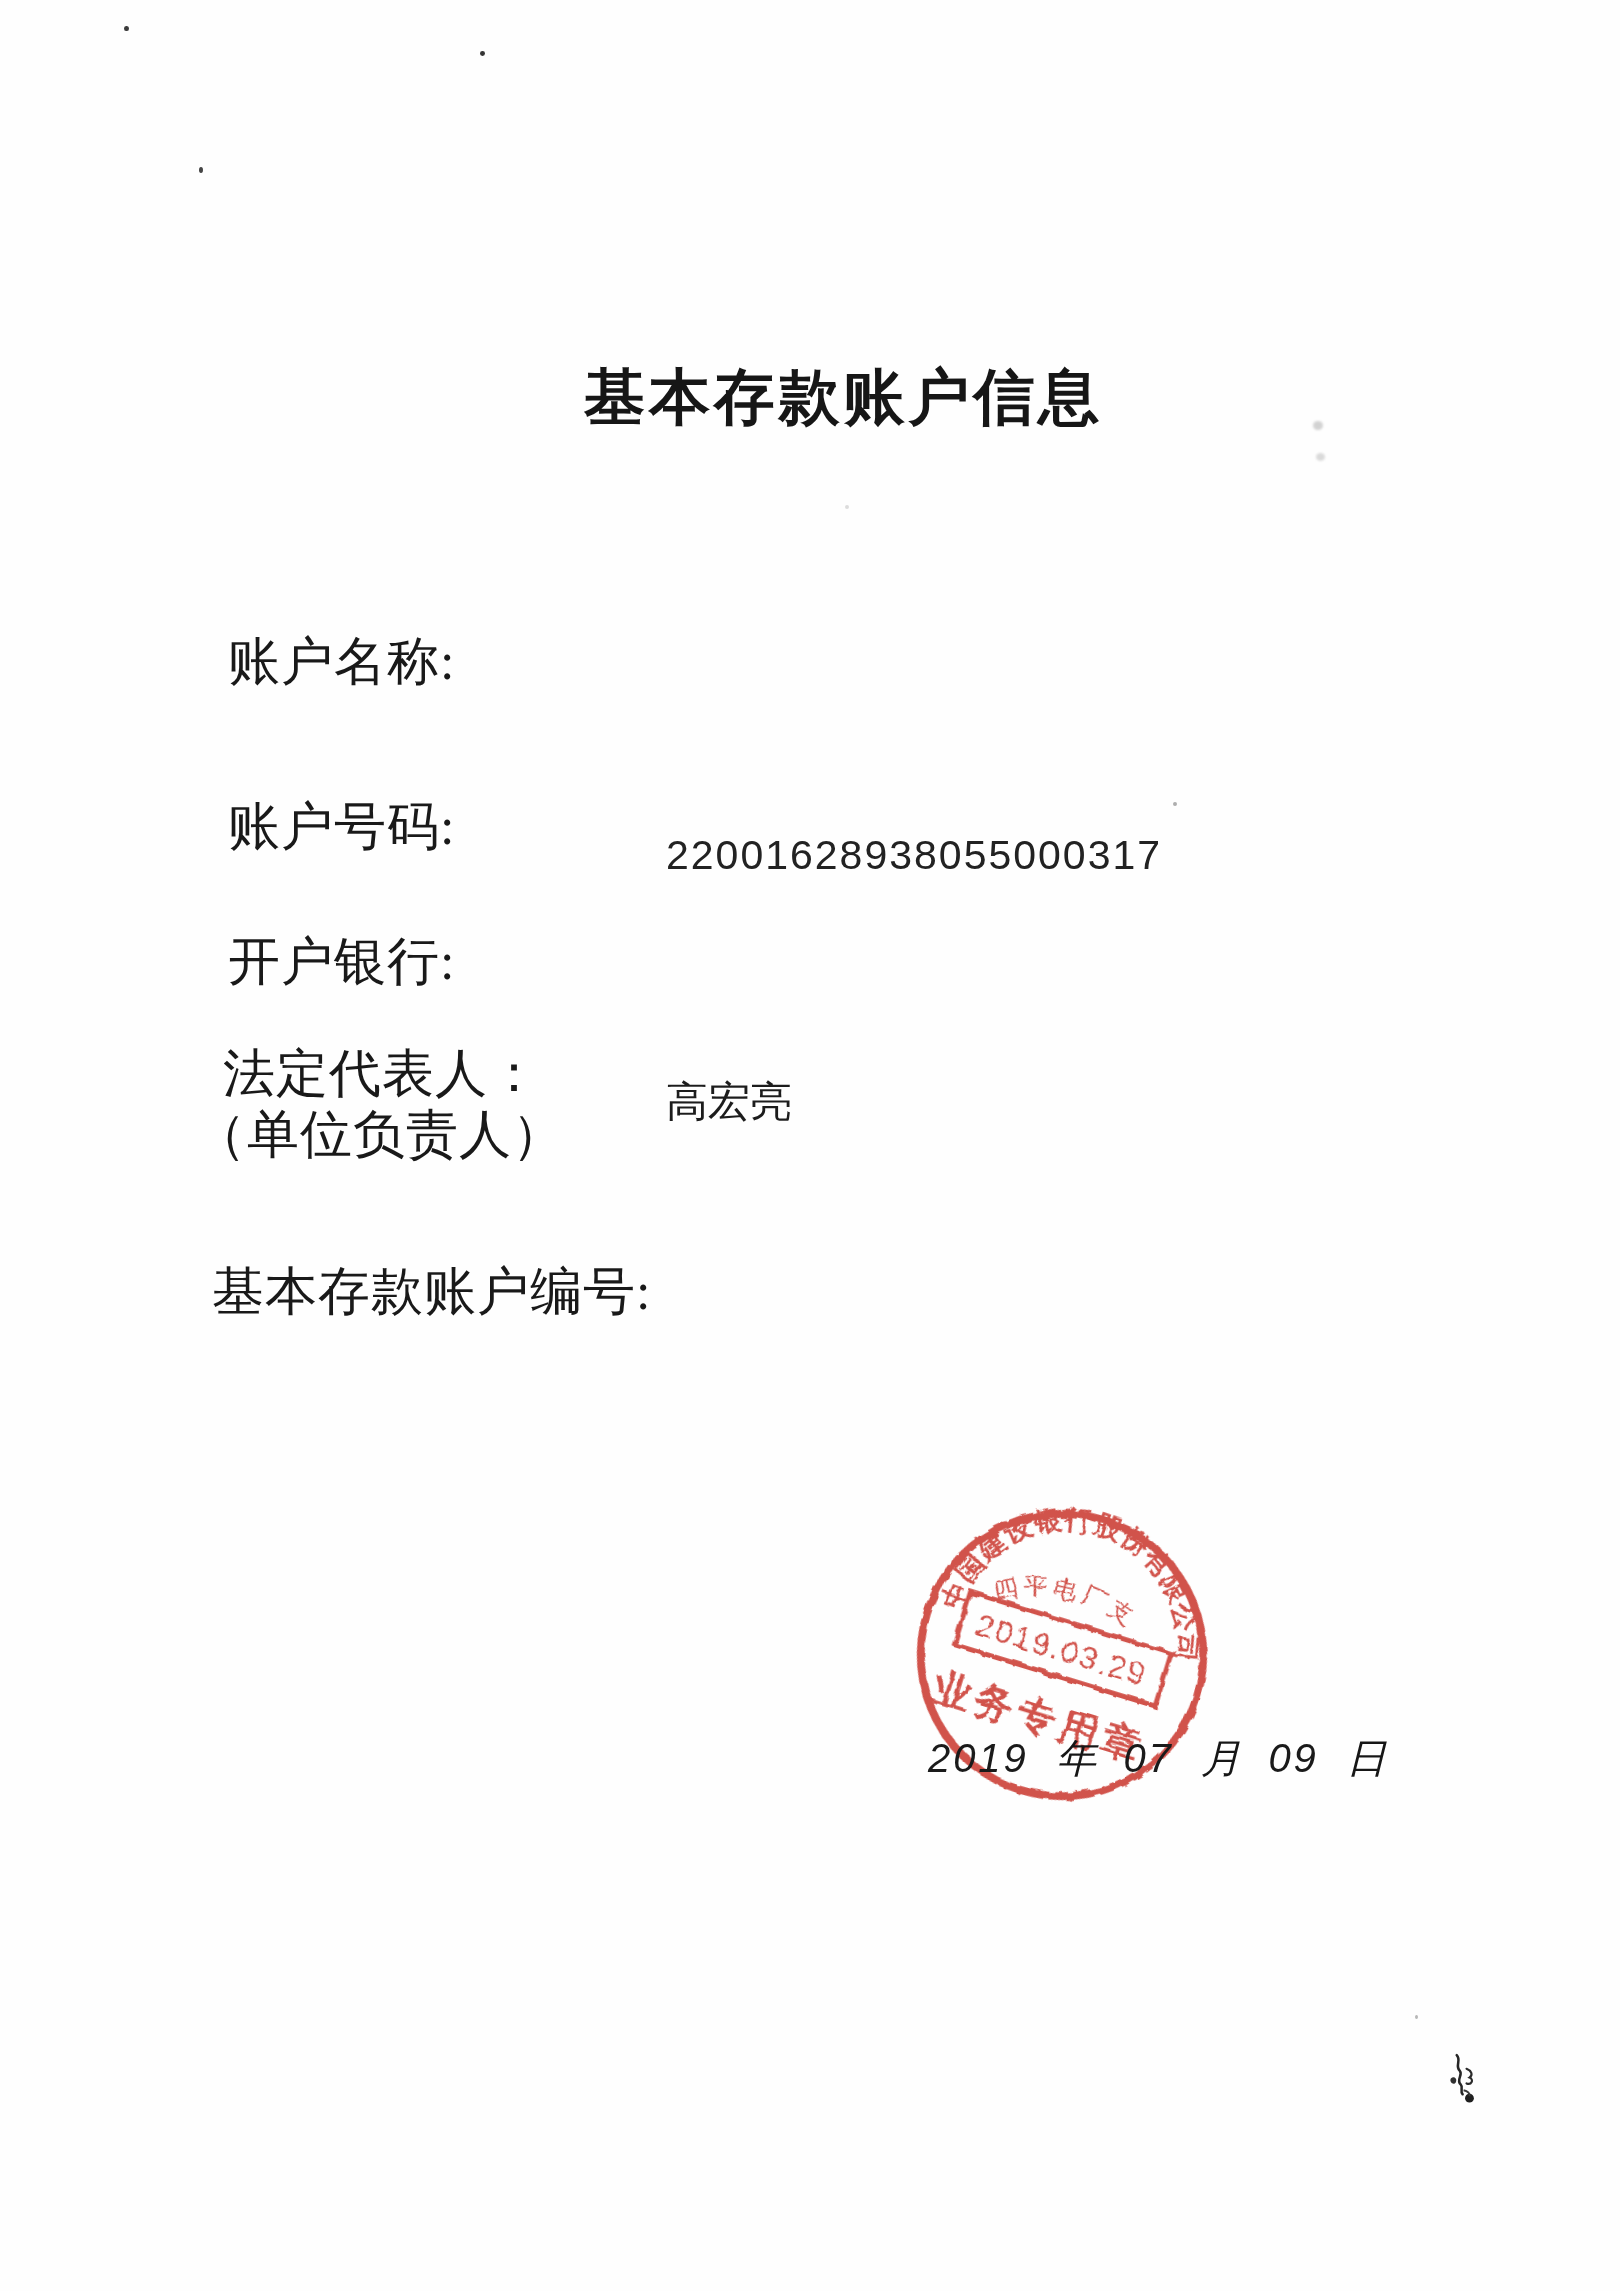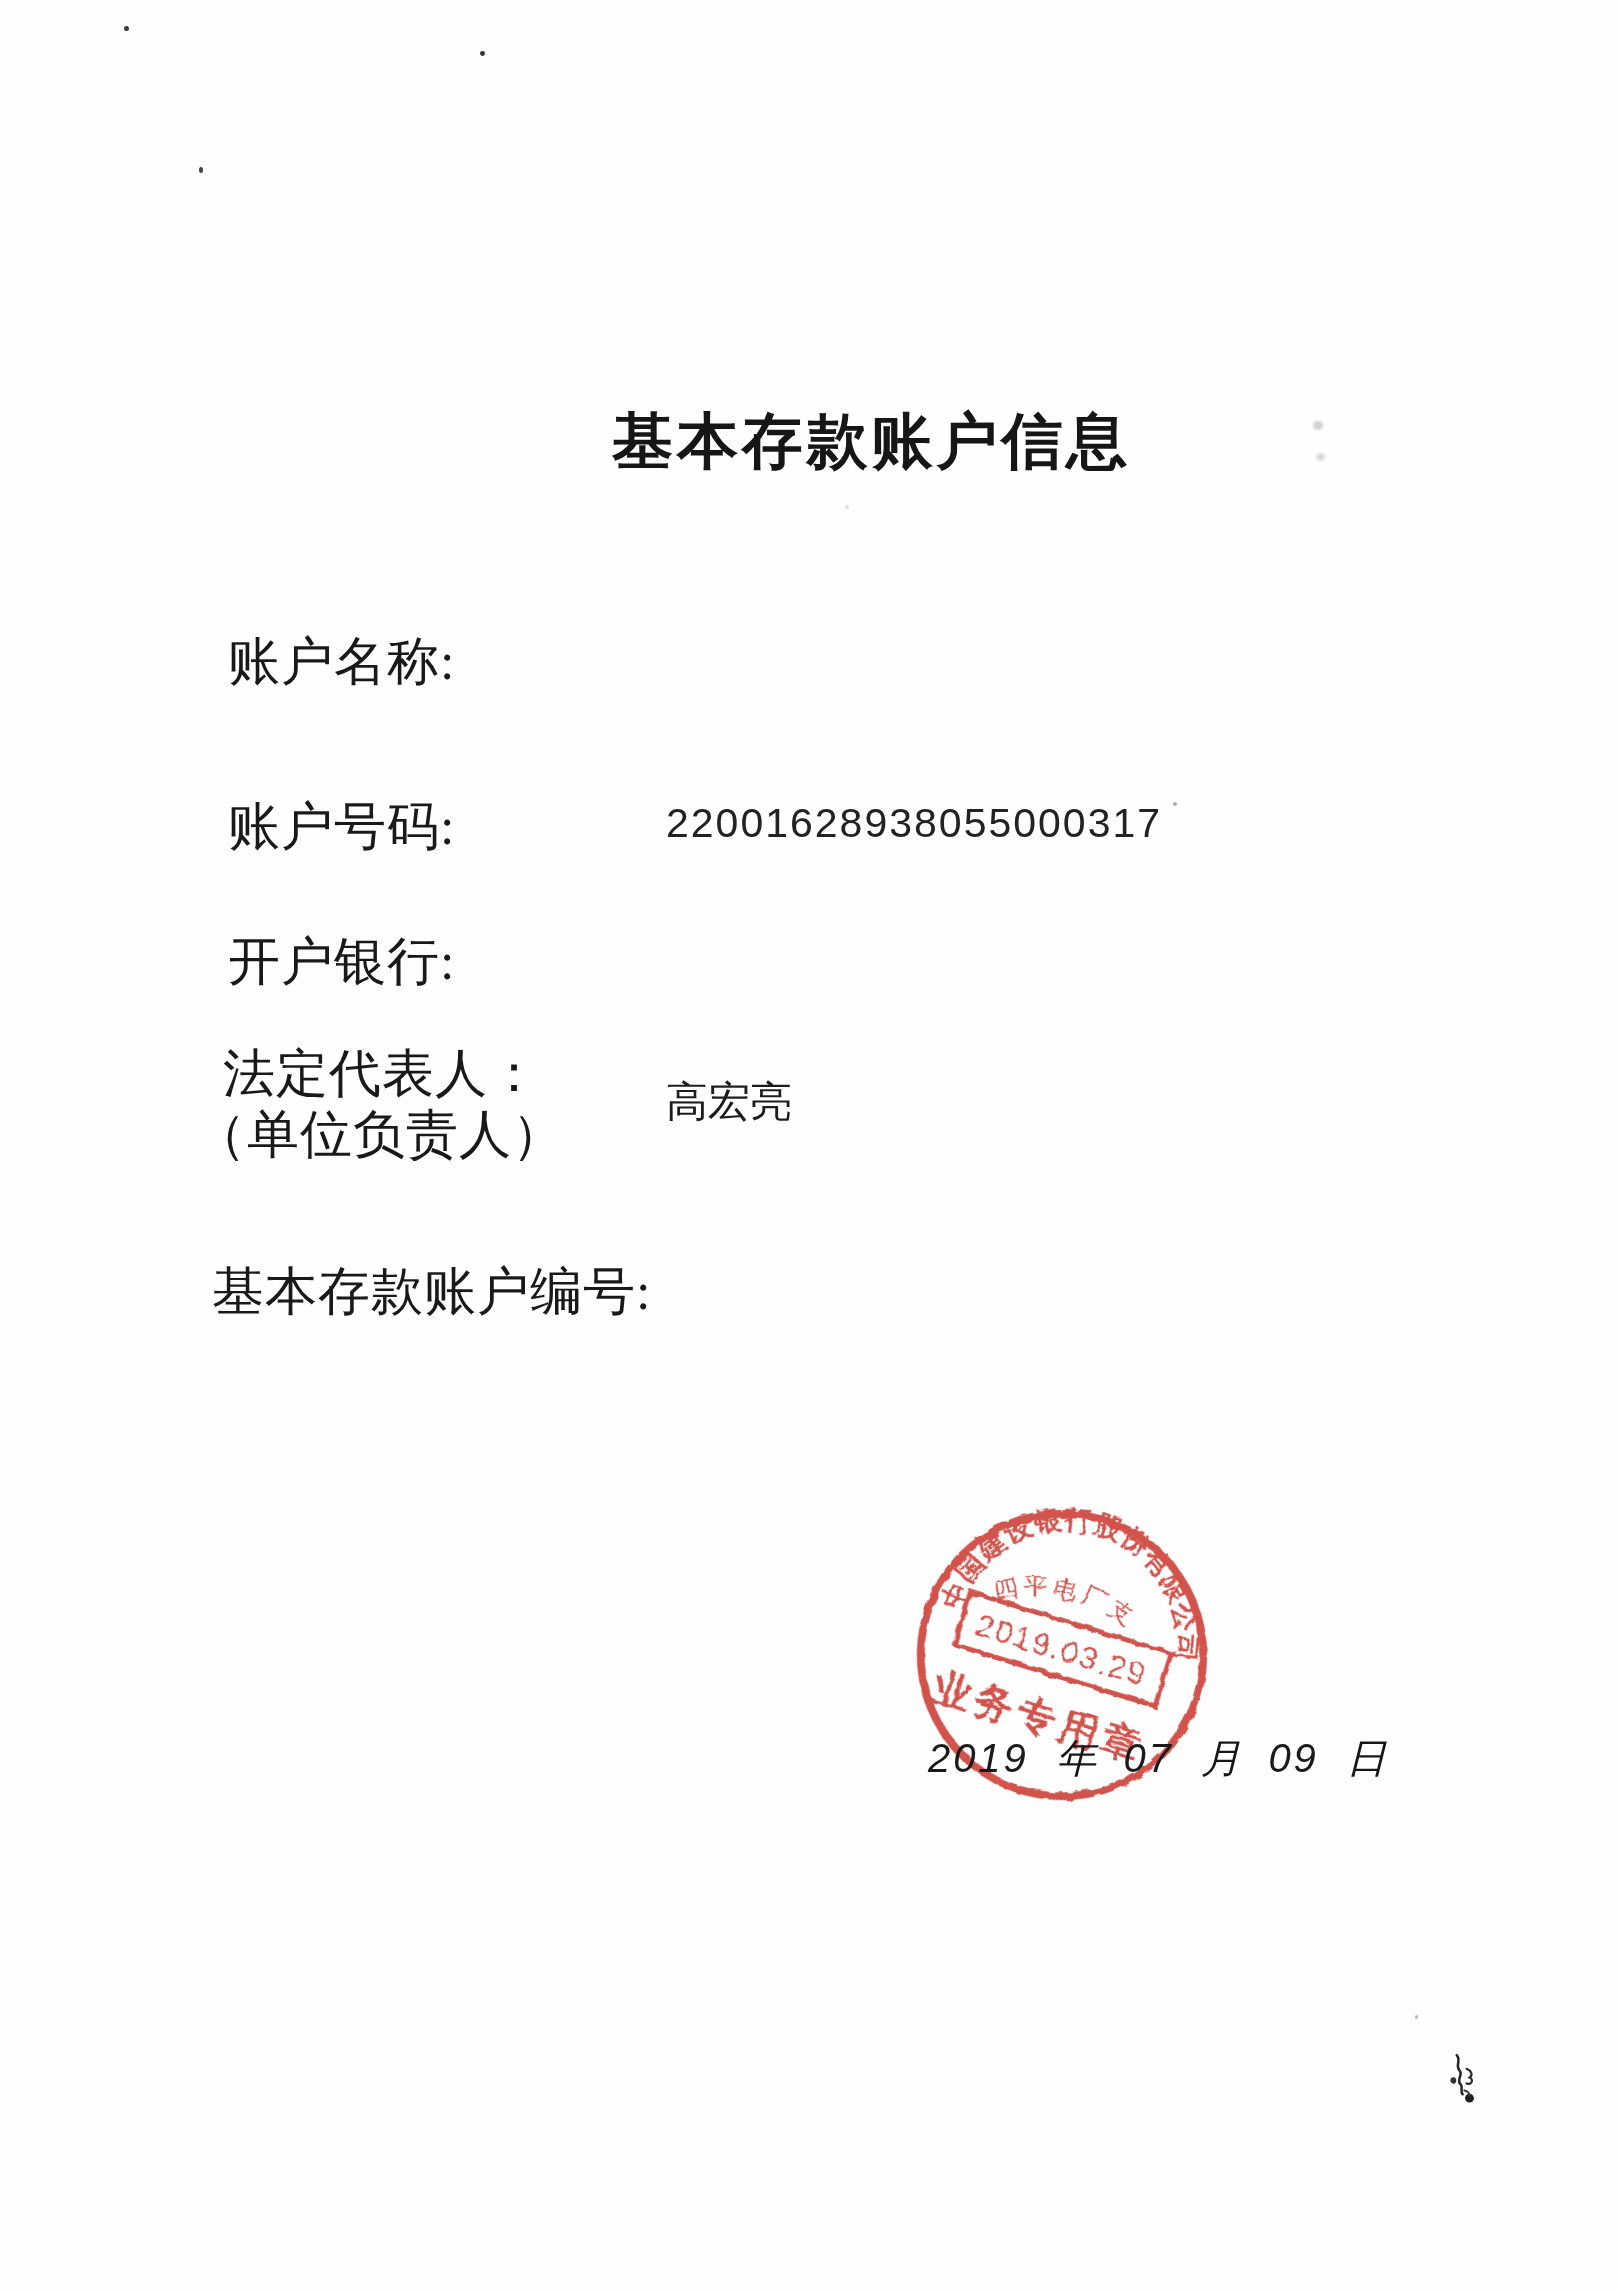--- a/index.html
+++ b/index.html
@@ -5,35 +5,35 @@
   html,body{margin:0;padding:0;background:#ffffff;}
   .page{
     position:relative;
     width:1620px;height:2292px;
     background:#fefefe;
     overflow:hidden;
     font-family:"Liberation Serif","DejaVu Serif",serif;
     color:#1d1d1d;
   }
   .doc-title{
-    position:absolute;left:612px;top:357px;
+    position:absolute;left:584px;top:357px;
     font-size:61px;font-weight:700;letter-spacing:3.9px;
-    color:#161616;white-space:nowrap;margin-top:44px;
+    color:#161616;white-space:nowrap;
   }
   .field-label{
     position:absolute;
     font-size:52px;color:#191919;white-space:nowrap;letter-spacing:1px;
   }
   .field-value{
     position:absolute;left:666px;
     font-size:42px;color:#1c1c1c;white-space:nowrap;
   }
   .numeric{
     font-family:"Liberation Sans","DejaVu Sans",sans-serif;
-    font-size:41px;letter-spacing:2px;color:#222;
+    font-size:41px;letter-spacing:2px;color:#222;margin-top:32px;
   }
   .date-line{
     position:absolute;left:928px;top:1731px;
     display:flex;align-items:baseline;gap:27.4px;
     z-index:3;white-space:nowrap;font-style:italic;
   }
   .date-num{
     font-family:"Liberation Sans","DejaVu Sans",sans-serif;
     font-size:40px;letter-spacing:2.9px;color:#1a1a1a;
   }

